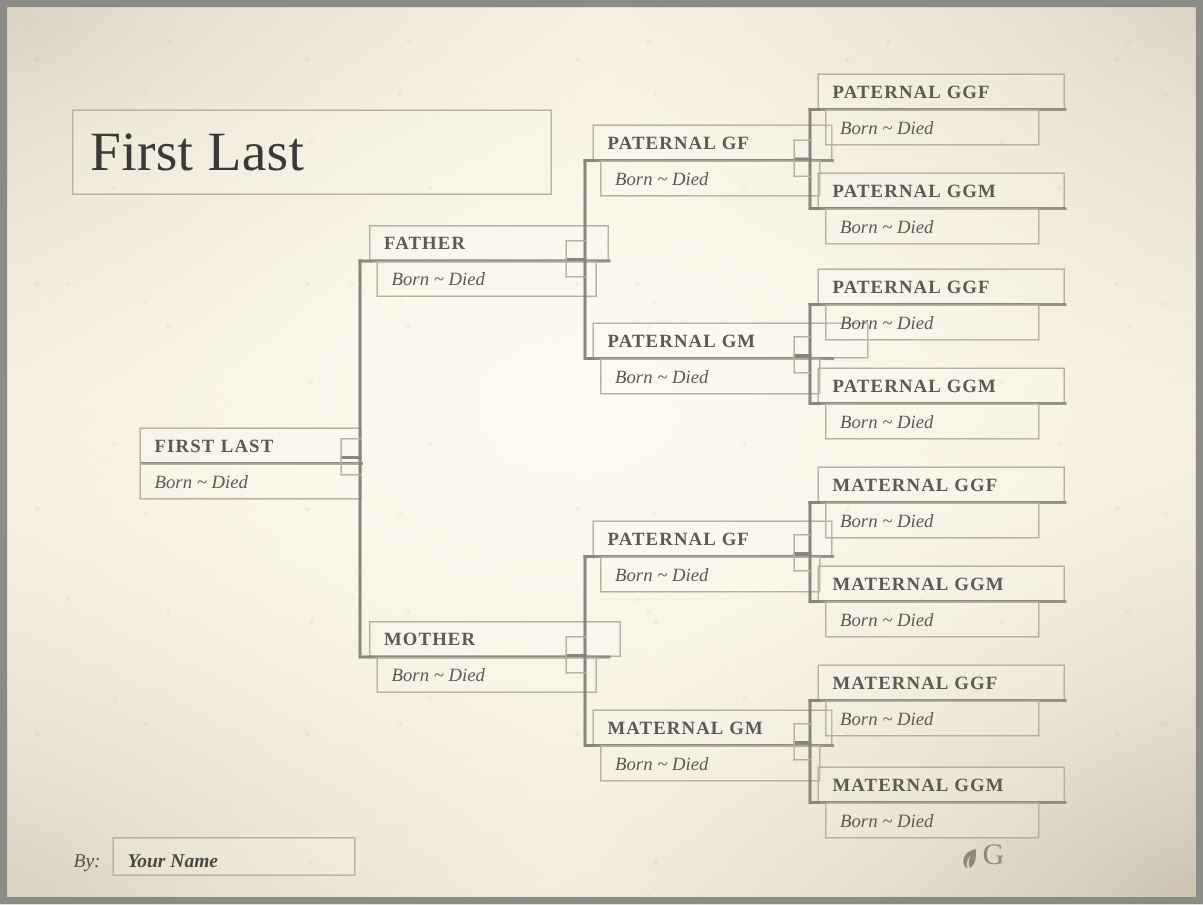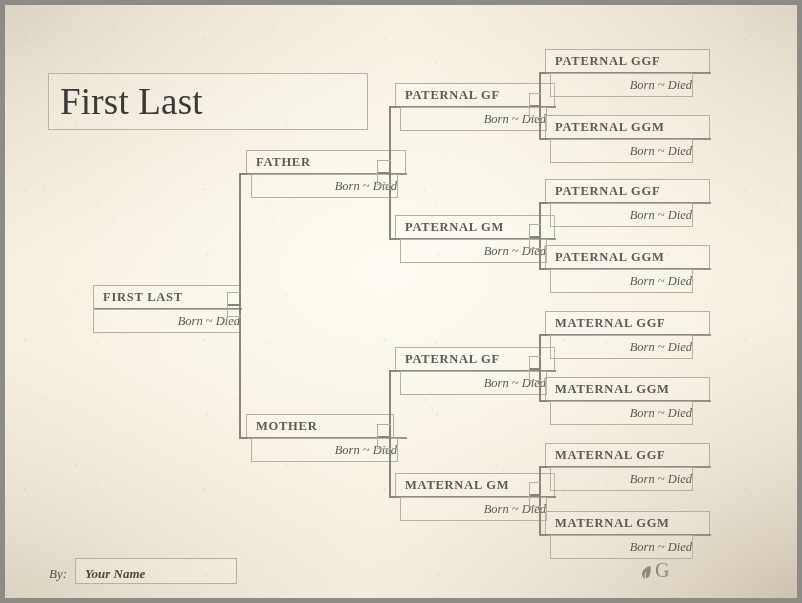--- a/index.html
+++ b/index.html
@@ -47,21 +47,21 @@
   
   .node{position:absolute;}
   .nlabel{position:absolute;left:0;top:0;box-sizing:border-box;
      border:1px solid #b7b0a1;background:rgba(255,253,246,.16);
      height:24px;line-height:22px;padding-left:9px;
      font-size:12.5px;font-weight:bold;letter-spacing:.75px;color:#5d5a54;
      white-space:nowrap;overflow:hidden;}
   .ndates{position:absolute;box-sizing:border-box;
      border:1px solid #b7b0a1;background:rgba(255,253,246,.12);
      height:24px;line-height:22px;padding-left:9px;
-     font-size:12.5px;font-style:italic;color:#5d5a54;white-space:nowrap;text-align:right;}
+     font-size:12.5px;font-style:italic;color:#5d5a54;white-space:nowrap;}
 
   
   .nshadow{position:absolute;height:2px;background:#8a857c;opacity:.85;}
 
   
   .vline{position:absolute;width:2px;background:#8a857c;}
   .hline{position:absolute;height:2px;background:#8a857c;}
   .vline.thin{width:1px;background:#b7b0a1;}
   .hline.thin{height:1px;background:#b7b0a1;}
 
@@ -95,33 +95,33 @@
         <div class="ndates" style="left:0px;top:24px;width:148px;">Born ~ Died</div>
       </div>
 
       <div class="node" style="left:241px;top:145px;">
         <div class="nlabel" style="width:160px;">FATHER</div>
         <div class="nshadow" style="left:1px;top:23px;width:160px;"></div>
         <div class="ndates" style="left:5px;top:24px;width:147px;">Born ~ Died</div>
       </div>
 
       <div class="node" style="left:241px;top:409px;">
-        <div class="nlabel" style="width:148px;">MOTHER</div>
+        <div class="nlabel" style="width:168px;">MOTHER</div>
         <div class="nshadow" style="left:1px;top:23px;width:160px;"></div>
         <div class="ndates" style="left:5px;top:24px;width:147px;">Born ~ Died</div>
       </div>
 
       <div class="node" style="left:390px;top:78px;">
         <div class="nlabel" style="width:160px;">PATERNAL GF</div>
         <div class="nshadow" style="left:1px;top:23px;width:160px;"></div>
         <div class="ndates" style="left:5px;top:24px;width:147px;">Born ~ Died</div>
       </div>
 
       <div class="node" style="left:390px;top:210px;">
-        <div class="nlabel" style="width:160px;">PATERNAL GM</div>
+        <div class="nlabel" style="width:184px;">PATERNAL GM</div>
         <div class="nshadow" style="left:1px;top:23px;width:160px;"></div>
         <div class="ndates" style="left:5px;top:24px;width:147px;">Born ~ Died</div>
       </div>
 
       <div class="node" style="left:390px;top:342px;">
         <div class="nlabel" style="width:160px;">PATERNAL GF</div>
         <div class="nshadow" style="left:1px;top:23px;width:160px;"></div>
         <div class="ndates" style="left:5px;top:24px;width:147px;">Born ~ Died</div>
       </div>
 

